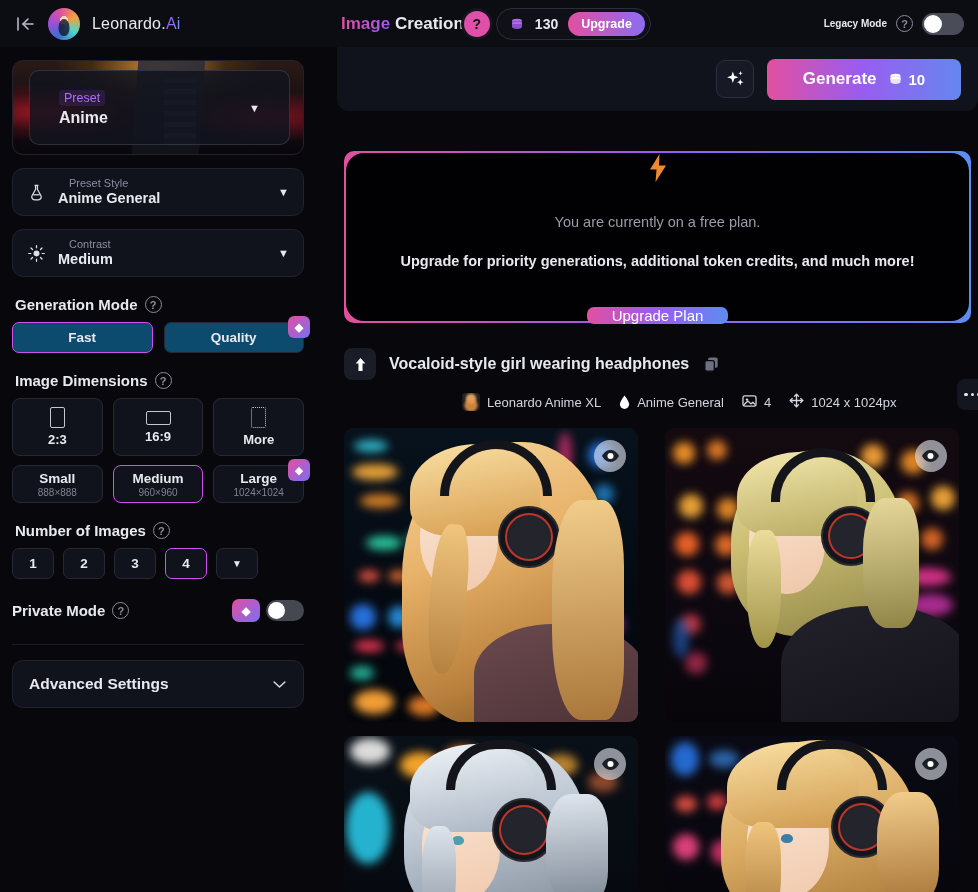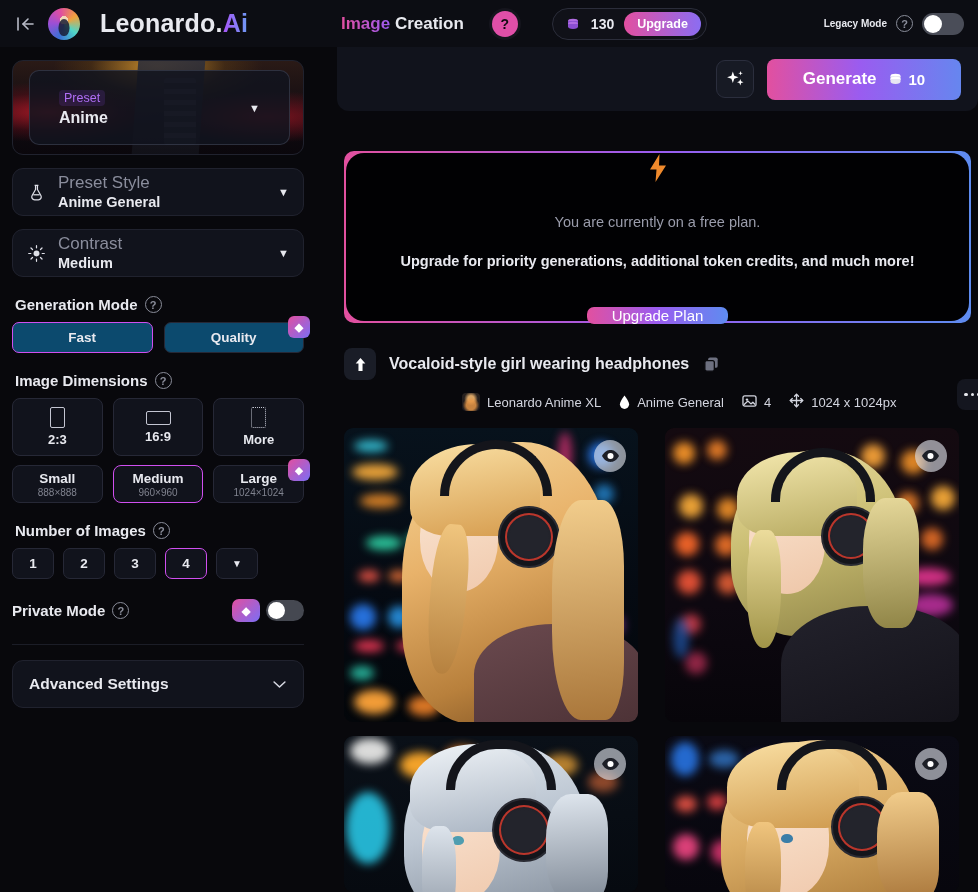--- a/index.html
+++ b/index.html
@@ -26,24 +26,24 @@
       radial-gradient(circle at 50% 38%, #f2d8b8 0 16%, transparent 17%),
       conic-gradient(from 200deg, #3b6fd4, #9b4fd6, #e04fa0, #f2a23c, #4fd6c8, #3b6fd4);
     position: relative; overflow: hidden; flex: none;
   }
   .avatar::after {
     content: ""; position: absolute; left: 50%; top: 36%;
     transform: translateX(-50%);
     width: 11px; height: 17px; border-radius: 50% 50% 45% 45%;
     background: #1a1d33; opacity: .85;
   }
-  .brand { margin-left: 20px; font-size: 25px; font-weight: bold; letter-spacing: .2px; }
+  .brand { margin-left: 12px; font-size: 16px; font-weight: normal; letter-spacing: .2px; }
   .brand .dot-ai { background: linear-gradient(90deg,#a855f7,#6d9bf5); -webkit-background-clip: text; background-clip: text; color: transparent; }
 
-  .tb-center { display: flex; align-items: center; gap: 28px; margin-left: 25px; }
+  .tb-center { display: flex; align-items: center; gap: 0; margin-left: 25px; }
   .page-title { font-size: 17px; font-weight: bold; }
   .page-title .grad {
     background: linear-gradient(90deg,#e24fa0,#9d5bf0);
     -webkit-background-clip: text; background-clip: text; color: transparent;
   }
   .help-badge {
     width: 26px; height: 26px; border-radius: 50%;
     background: #e04fa8; color: #120b12;
     display: flex; align-items: center; justify-content: center;
     font-size: 14px; font-weight: bold; cursor: pointer;
@@ -121,21 +121,21 @@
   }
   .field-value { font-size: 16px; font-weight: bold; margin-top: 3px; }
   .caret { color: #e7e8ee; font-size: 11px; }
 
   .select-card {
     margin-top: 13px; height: 48px; display: flex; align-items: center;
     padding: 0 14px 0 13px; gap: 11px; cursor: pointer;
   }
   .sel-icon { width: 21px; height: 21px; color: #dfe0e8; display: flex; align-items: center; justify-content: center; flex: none; }
   .sel-texts { flex: 1; line-height: 1.15; }
-  .sel-label { font-size: 17px; color: #8a8d9c; }
+  .sel-label { font-size: 11px; color: #8a8d9c; margin-left: 11px; }
   .sel-value { font-size: 14.5px; font-weight: bold; margin-top: 1px; }
 
   .section-title-row { display: flex; align-items: center; gap: 7px; margin: 19px 0 9px 3px; }
   .section-title { font-size: 15px; font-weight: bold; }
 
   .two-col { display: flex; gap: 11px; }
   .opt-btn {
     flex: 1; height: 31px; border-radius: 7px; background: #0c4a6e;
     border: 1px solid #262836; display: flex; align-items: center; justify-content: center;
     font-size: 13.5px; font-weight: bold; cursor: pointer; position: relative; color:#e8e9ef;

